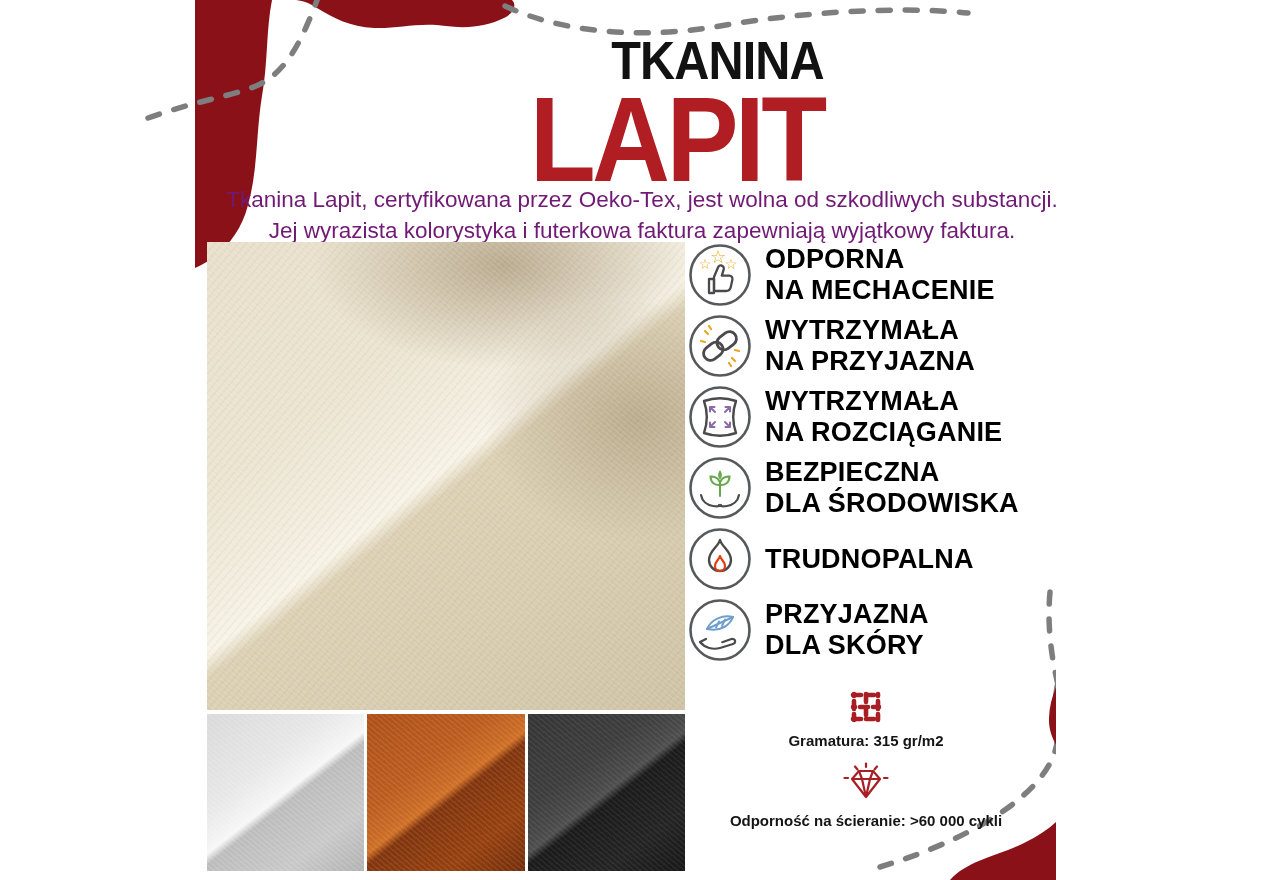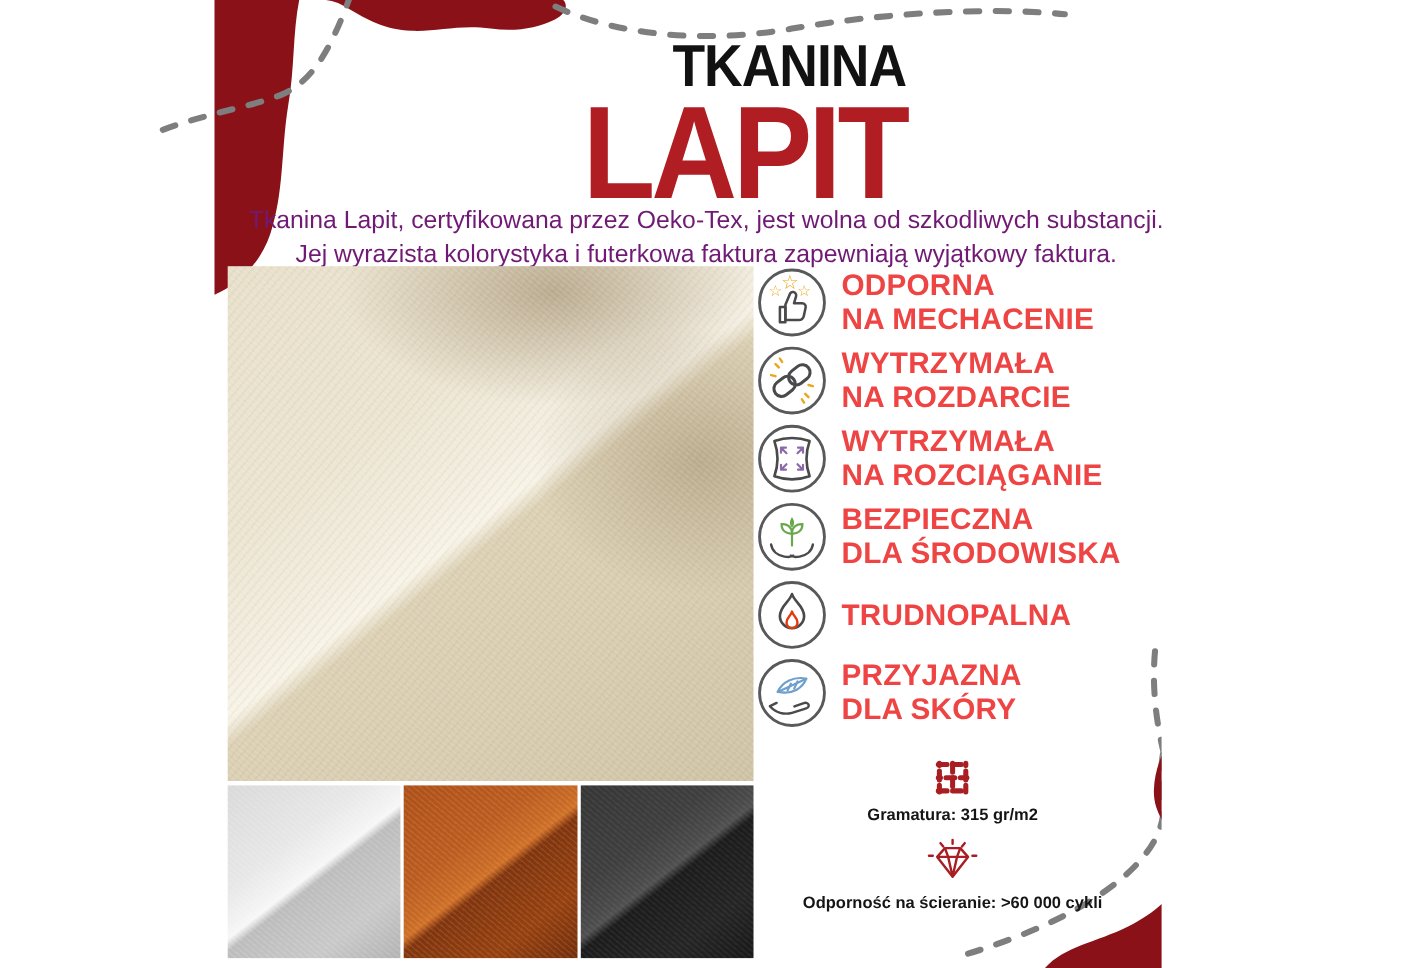--- a/index.html
+++ b/index.html
@@ -36,21 +36,21 @@
       linear-gradient(142deg,#ad5019 0%,#ba5c20 34%,#c96b26 47%,#d07129 50%,#80350e 54%,#954010 78%,#712e0b 100%);}
   .swatch-dark{background:
       repeating-linear-gradient(40deg, rgba(255,255,255,0.06) 0 1.5px, rgba(0,0,0,0) 1.5px 4px),
       linear-gradient(142deg,#353535 0%,#3e3e3e 34%,#4a4a4a 47%,#505050 50%,#1b1b1b 54%,#242424 78%,#181818 100%);}
 
   
   .features{position:absolute;left:688px;top:243px;display:flex;flex-direction:column;gap:7px;}
   .feature-row{display:flex;align-items:center;gap:13px;height:64px;}
   .f-icon{width:64px;height:64px;flex:none;}
   .f-text{display:flex;flex-direction:column;justify-content:center;}
-  .f-line{font-size:27px;font-weight:800;line-height:31px;color:#ef4444;letter-spacing:0.2px;white-space:nowrap;}
+  .f-line{font-size:27px;font-weight:800;line-height:31px;color:#000000;letter-spacing:0.2px;white-space:nowrap;}
   .f-line:empty{display:none;}
 
   
   .specs{position:absolute;left:688px;top:688px;width:356px;display:flex;flex-direction:column;align-items:center;}
   .spec-icon{flex:none;}
   .spec-label{font-size:15px;font-weight:700;color:#151515;white-space:nowrap;}
   .spec-gap{height:13px;}
   .mb6{margin-bottom:6px;} .mb8{margin-bottom:8px;}
 </style>
 </head>
@@ -118,21 +118,21 @@
           <path d="M17,17 l3,3"></path>
             <path d="M13,27 l4,1"></path>
             <path d="M21,12 l2,3"></path>
           <path d="M47,47 l-3,-3"></path>
             <path d="M51,37 l-4,-1"></path>
             <path d="M43,52 l-2,-3"></path>
         </g>
       </svg>
       <div class="f-text">
         <div class="f-line">WYTRZYMAŁA</div>
-        <div class="f-line">NA ROZDARCIE</div>
+        <div class="f-line">NA PRZYJAZNA</div>
       </div>
     </div>
 
     <div class="feature-row">
       <svg class="f-icon" viewBox="0 0 64 64">
         <circle cx="32" cy="32" r="29.5" fill="#fff" stroke="#58595b" stroke-width="2.6"></circle>
         <path d="M16,16 C26,12.5 38,12.5 48,16 C44.5,26 44.5,38 48,48 C38,51.5 26,51.5 16,48 C19.5,38 19.5,26 16,16 Z" fill="none" stroke="#4a4a4c" stroke-width="2.4" stroke-linejoin="round"></path>
         <g fill="none" stroke="#8a6aa8" stroke-width="2" stroke-linecap="round" stroke-linejoin="round">
           <path d="M27,27 L22,22 M22,26.5 L22,22 L26.5,22"></path>
           <path d="M37,27 L42,22 M37.5,22 L42,22 L42,26.5"></path>

